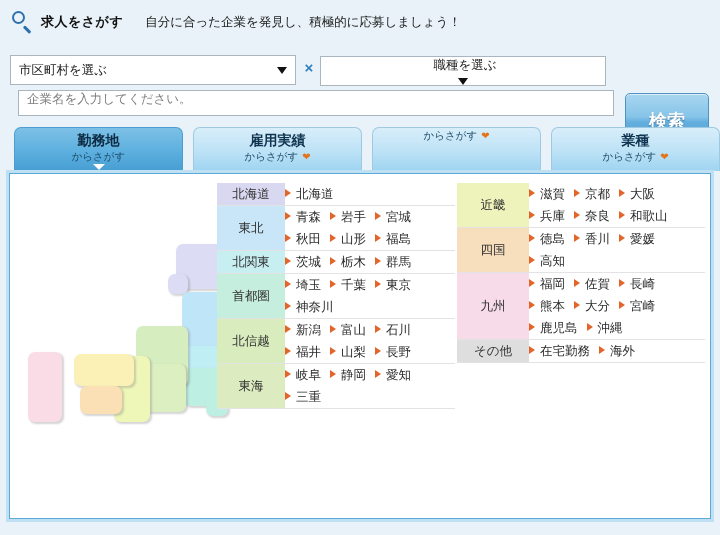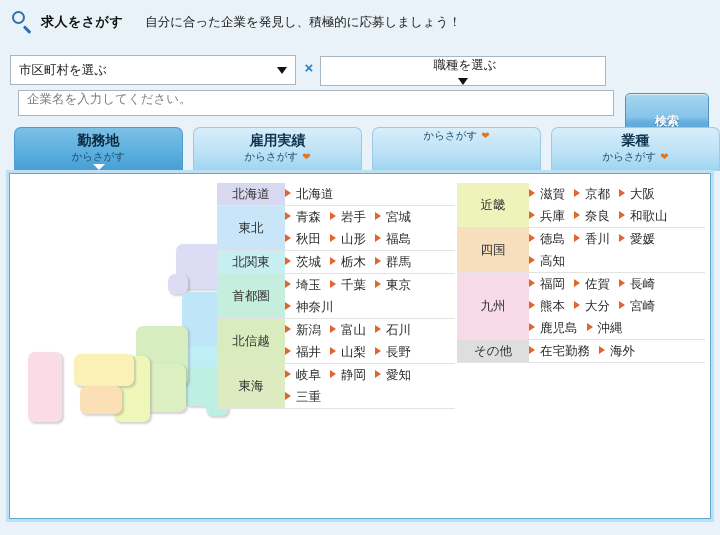--- a/index.html
+++ b/index.html
@@ -120,21 +120,21 @@
     position: absolute;
     left: 625px; top: 49px;
     width: 84px; height: 56px;
     border-radius: 5px;
     border: 1px solid #4f93c4;
     background: linear-gradient(to bottom, #a8d6f0 0%, #86c4e8 42%, #63aede 52%, #4e9fd4 100%);
     box-shadow: inset 0 1px 0 rgba(255,255,255,0.6);
     display: flex;
     align-items: center;
     justify-content: center;
-    font-size: 12px;
+    font-size: 18px;
     font-weight: bold;
     color: #ffffff;
     text-shadow: 0 1px 1px rgba(40,90,130,0.75);
     box-sizing: border-box;
   }
 
   
   .tabs {
     position: absolute;
     left: 14px; top: 127px;

